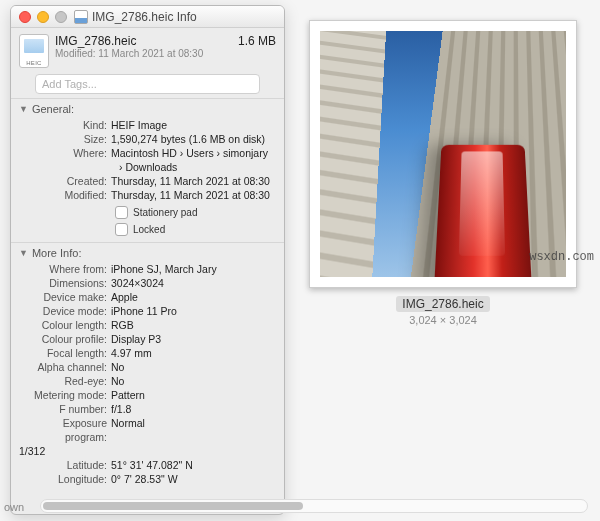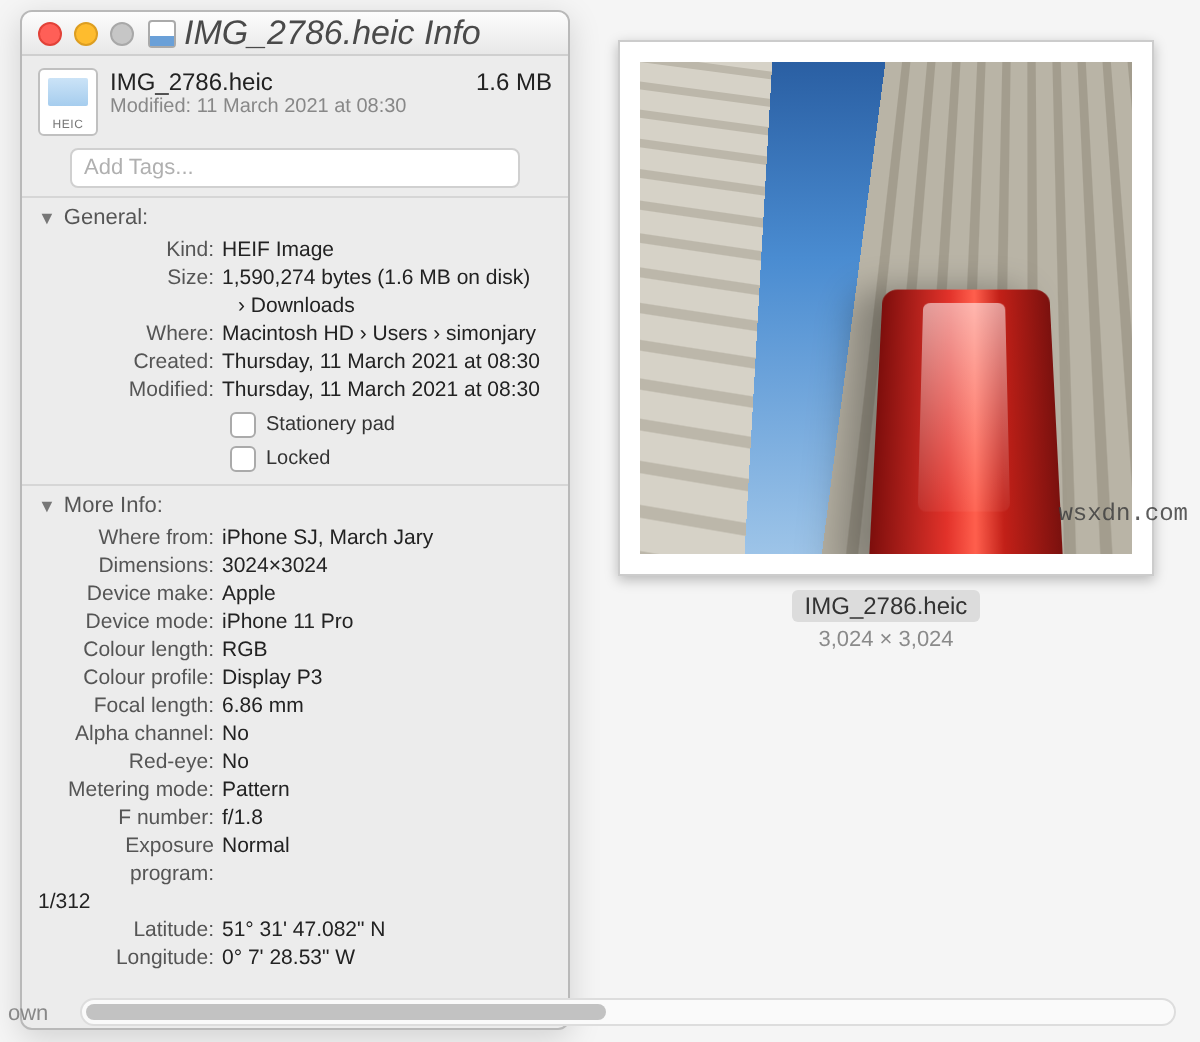--- a/index.html
+++ b/index.html
@@ -6,21 +6,21 @@
 body { width: 600px; height: 521px; background: #f5f5f5; position: relative; overflow: hidden; }
 
 .info-panel { position: absolute; left: 10px; top: 5px; width: 275px; height: 510px; background: #ececec; border: 1px solid #b9b9b9; border-radius: 6px; box-shadow: 0 4px 16px rgba(0,0,0,0.15); overflow: hidden; display: flex; flex-direction: column; }
 
 .titlebar { height: 22px; display: flex; align-items: center; padding: 0 8px; background: linear-gradient(#fdfdfd,#e8e8e8); border-bottom: 1px solid #cfcfcf; gap: 7px; }
 .traffic { display: flex; gap: 6px; }
 .tl { width: 12px; height: 12px; border-radius: 50%; }
 .tl-close { background: #ff5f57; border: 0.5px solid #e24238; }
 .tl-min { background: #febc2e; border: 0.5px solid #dd9e21; }
 .tl-max { background: #c6c6c6; border: 0.5px solid #a8a8a8; }
-.title-text { font-size: 17px; color: #4a4a4a; display: flex; align-items: center; gap: 4px; font-style: italic; }
+.title-text { font-size: 12px; color: #4a4a4a; display: flex; align-items: center; gap: 4px; }
 .tiny-icon { width: 14px; height: 14px; background: #fff; border: 1px solid #aaa; border-radius: 2px; position: relative; }
 .tiny-icon::after { content:""; position:absolute; bottom:0; left:0; right:0; height:5px; background:#6aa0d8; font-size:4px; }
 
 .header-row { display: flex; padding: 6px 8px 2px 8px; align-items: flex-start; gap: 6px; }
 .file-icon { width: 30px; height: 34px; background: #fff; border: 1px solid #c0c0c0; border-radius: 3px; position: relative; flex-shrink:0; }
 .file-icon::before { content:""; position:absolute; top:4px; left:4px; right:4px; height:14px; background: linear-gradient(#cbe3f7,#a6cdee); border-radius:1px; }
 .file-icon::after { content:"HEIC"; position:absolute; bottom:1px; left:0; right:0; font-size:6px; text-align:center; color:#777; letter-spacing:0.3px; }
 .header-text { flex: 1; }
 .file-name { font-size: 12px; color: #222; }
 .file-mod { font-size: 10px; color: #888; }
@@ -96,26 +96,26 @@
     <div class="kv-list">
       <div class="kv">
           <div class="k">Kind:</div>
           <div class="v">HEIF Image</div>
         </div>
       <div class="kv">
           <div class="k">Size:</div>
           <div class="v">1,590,274 bytes (1.6 MB on disk)</div>
         </div>
       <div class="kv">
+          <div class="k">Where:</div>
+          <div class="v">Macintosh HD › Users › simonjary</div>
+        </div>
+      <div class="kv">
           <div class="k"></div>
           <div class="v sub">› Downloads</div>
-        </div>
-      <div class="kv">
-          <div class="k">Where:</div>
-          <div class="v">Macintosh HD › Users › simonjary</div>
         </div>
       <div class="kv">
           <div class="k">Created:</div>
           <div class="v">Thursday, 11 March 2021 at 08:30</div>
         </div>
       <div class="kv">
           <div class="k">Modified:</div>
           <div class="v">Thursday, 11 March 2021 at 08:30</div>
         </div>
     </div>
@@ -154,21 +154,21 @@
       <div class="kv">
           <div class="k">Colour length:</div>
           <div class="v">RGB</div>
         </div>
       <div class="kv">
           <div class="k">Colour profile:</div>
           <div class="v">Display P3</div>
         </div>
       <div class="kv">
           <div class="k">Focal length:</div>
-          <div class="v">6.86 mm</div>
+          <div class="v">4.97 mm</div>
         </div>
       <div class="kv">
           <div class="k">Alpha channel:</div>
           <div class="v">No</div>
         </div>
       <div class="kv">
           <div class="k">Red-eye:</div>
           <div class="v">No</div>
         </div>
       <div class="kv">

